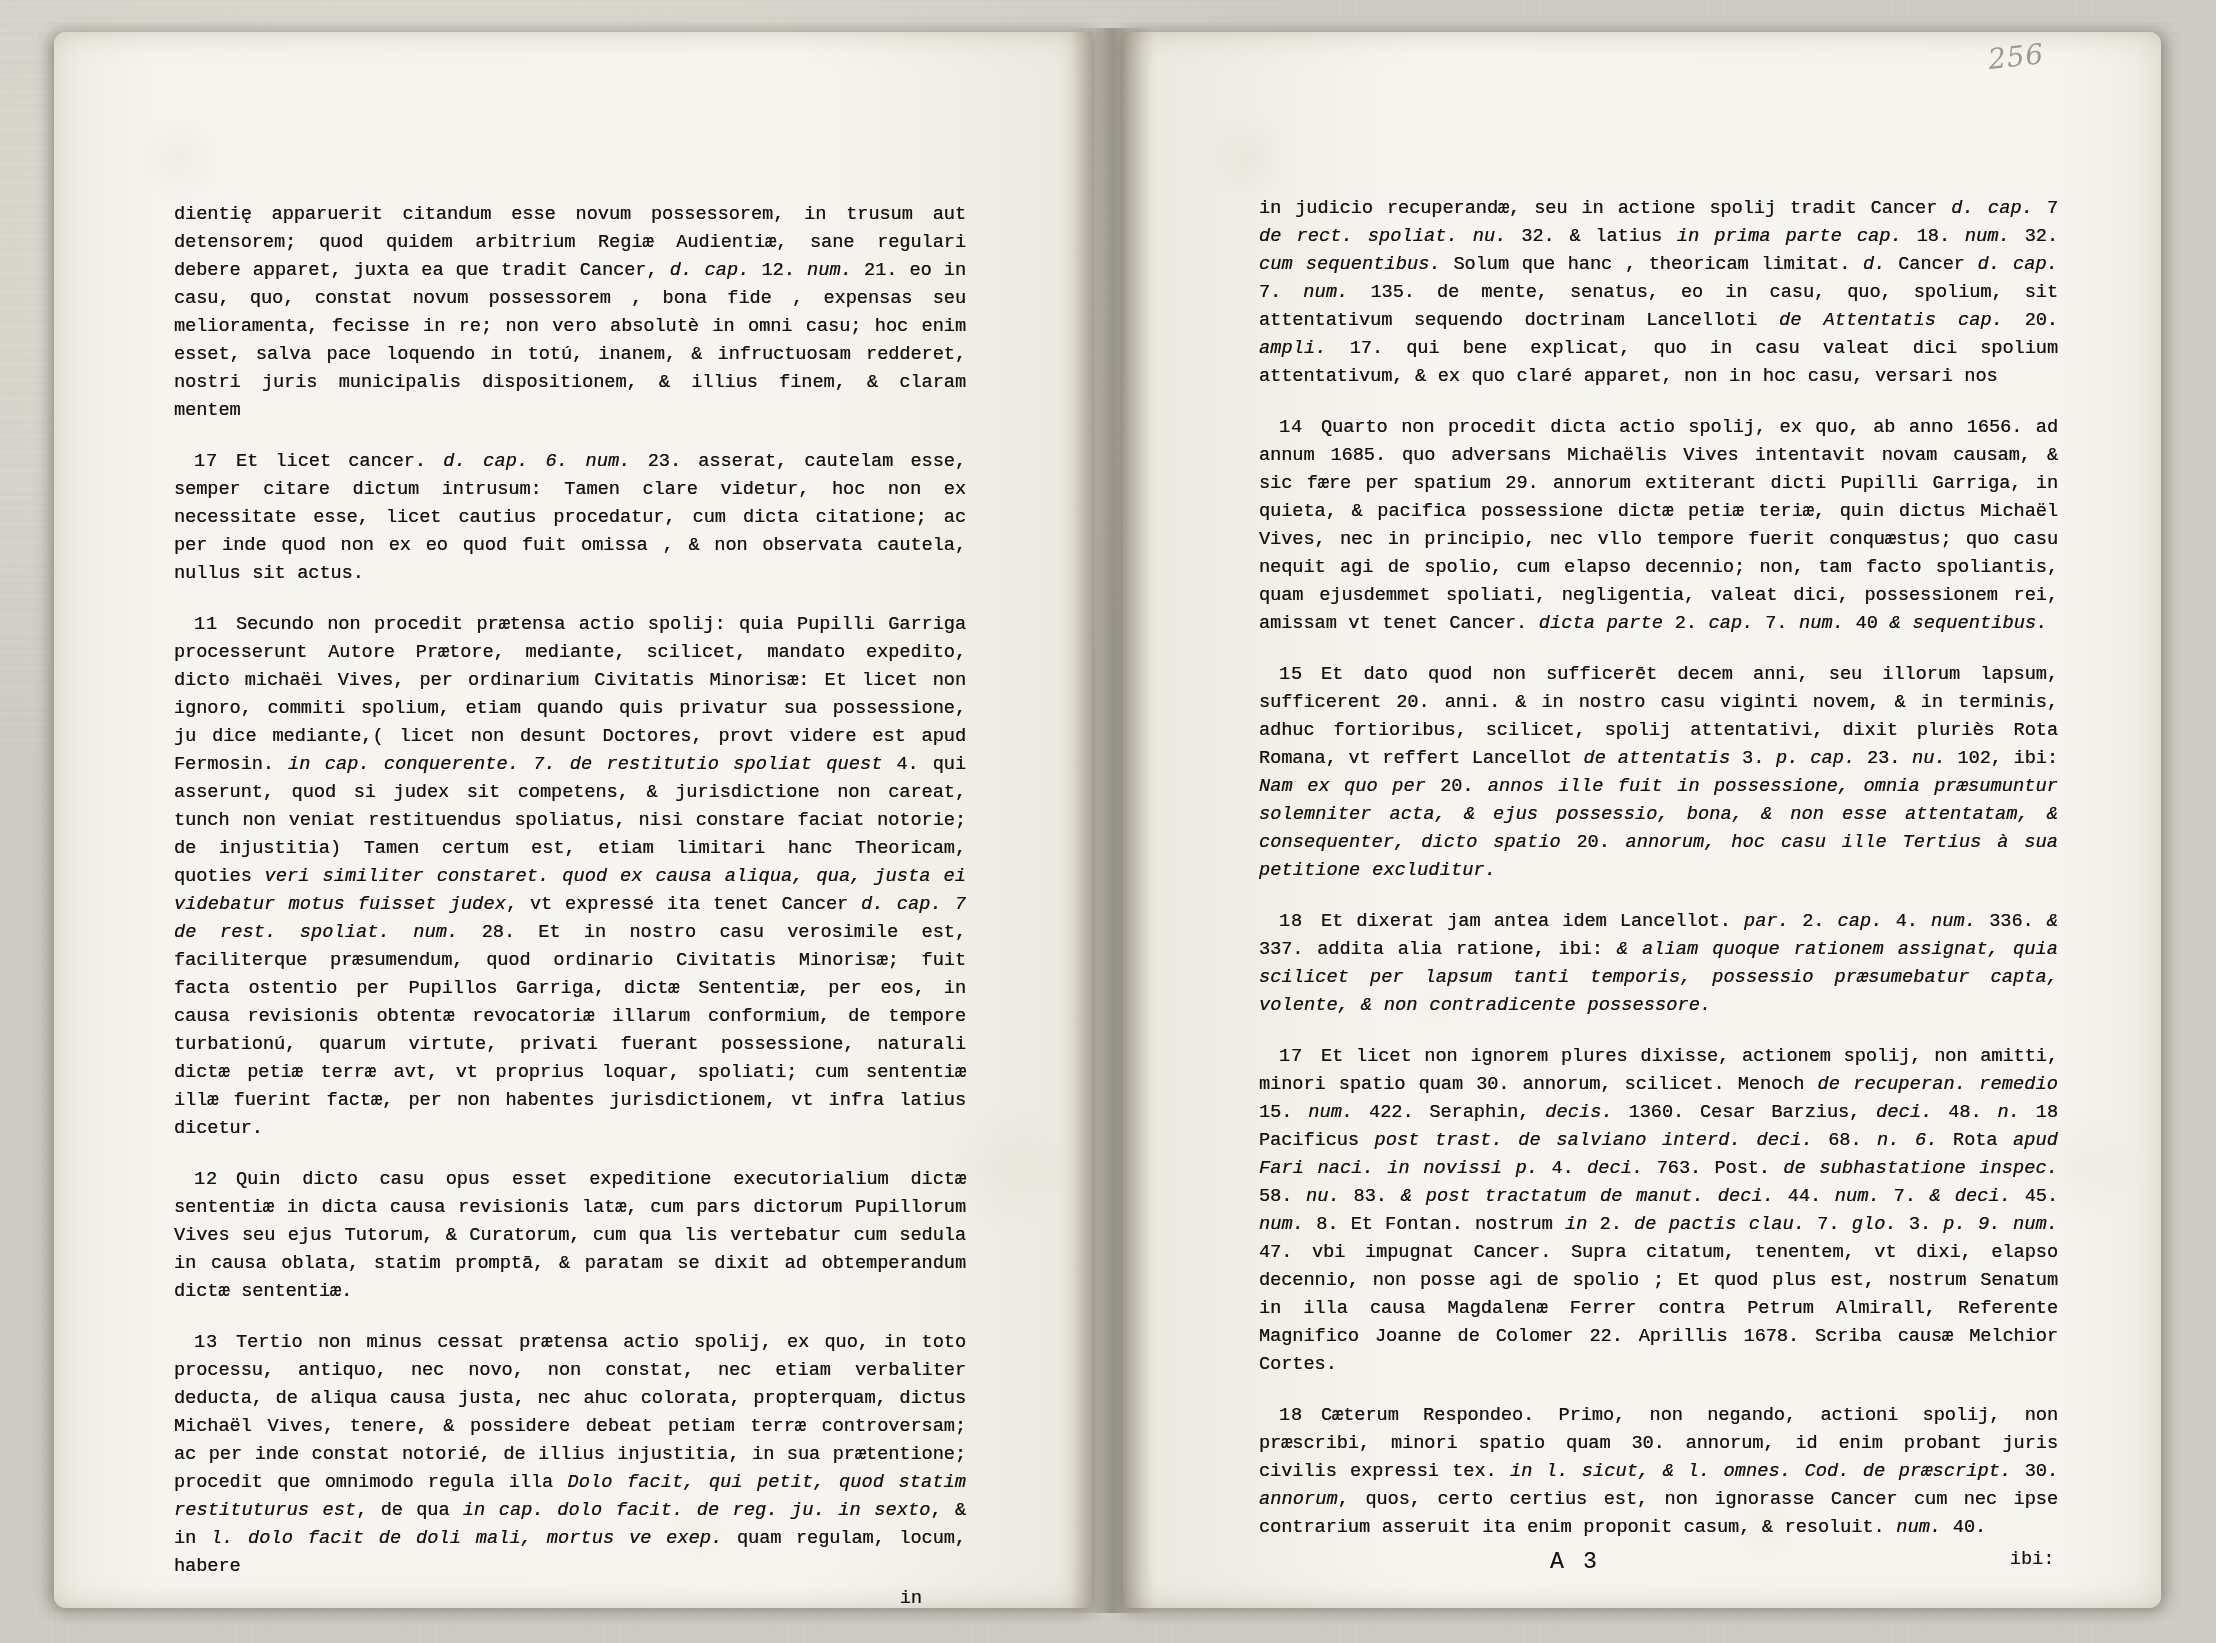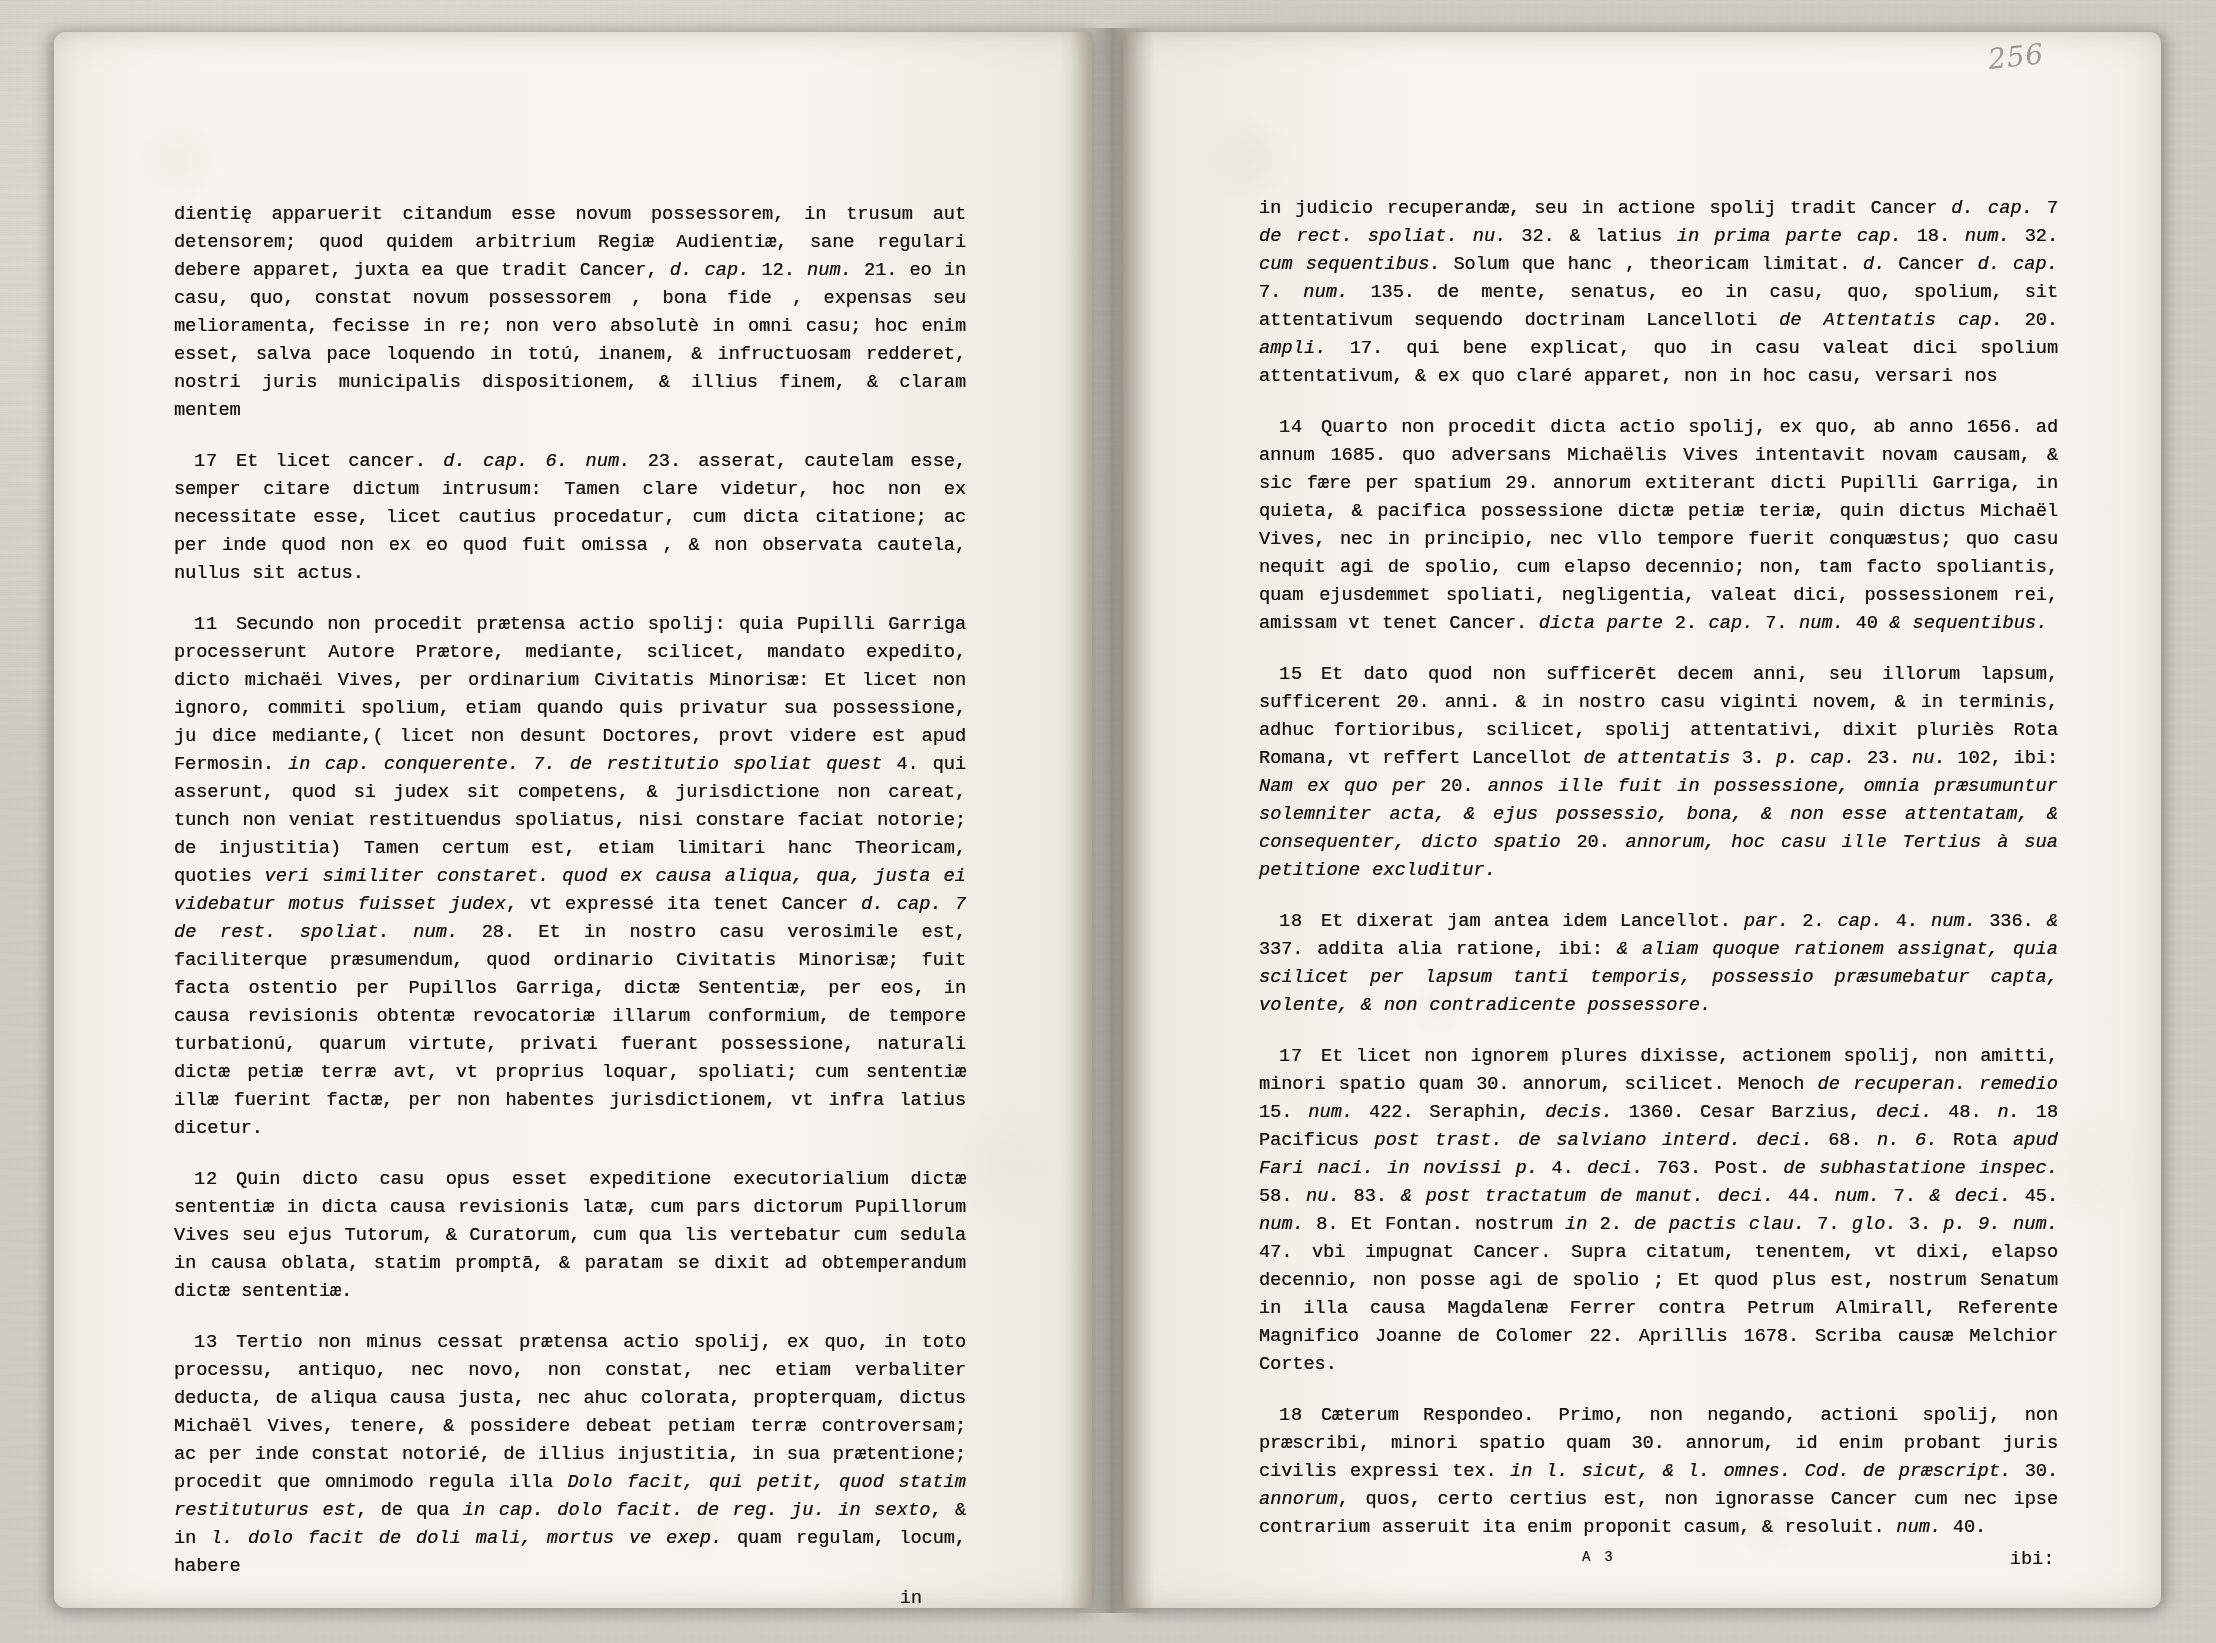--- a/index.html
+++ b/index.html
@@ -125,24 +125,23 @@
     font-size:18.6px;
   }
   .catchword{
     position:absolute;right:3.6px;top:2.7px;
     font-size:18.6px;
     text-shadow:0.3px 0 0 rgba(20,18,14,.5);
   }
   .catchword-verso{ right:44px; }
   .signature{
     position:absolute;left:291px;top:2.7px;
-    font-size:14px;
+    font-size:23px;
     letter-spacing:2.7px;
     text-shadow:0.3px 0 0 rgba(20,18,14,.5);
-    margin-left:32px;
   }
 
   
   .folio-hand{
     position:absolute;
     left:865px;top:8.2px;
     font-family:"DejaVu Serif",serif;
     font-size:28px;
     font-style:italic;
     color:#8d8a83;

